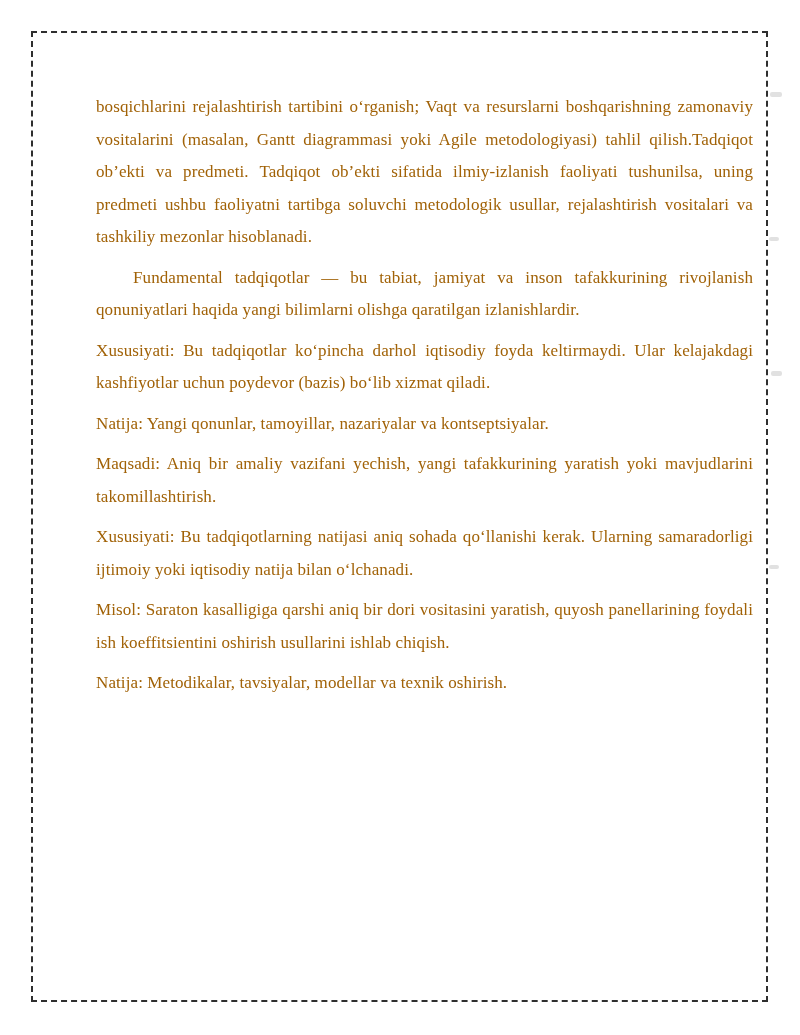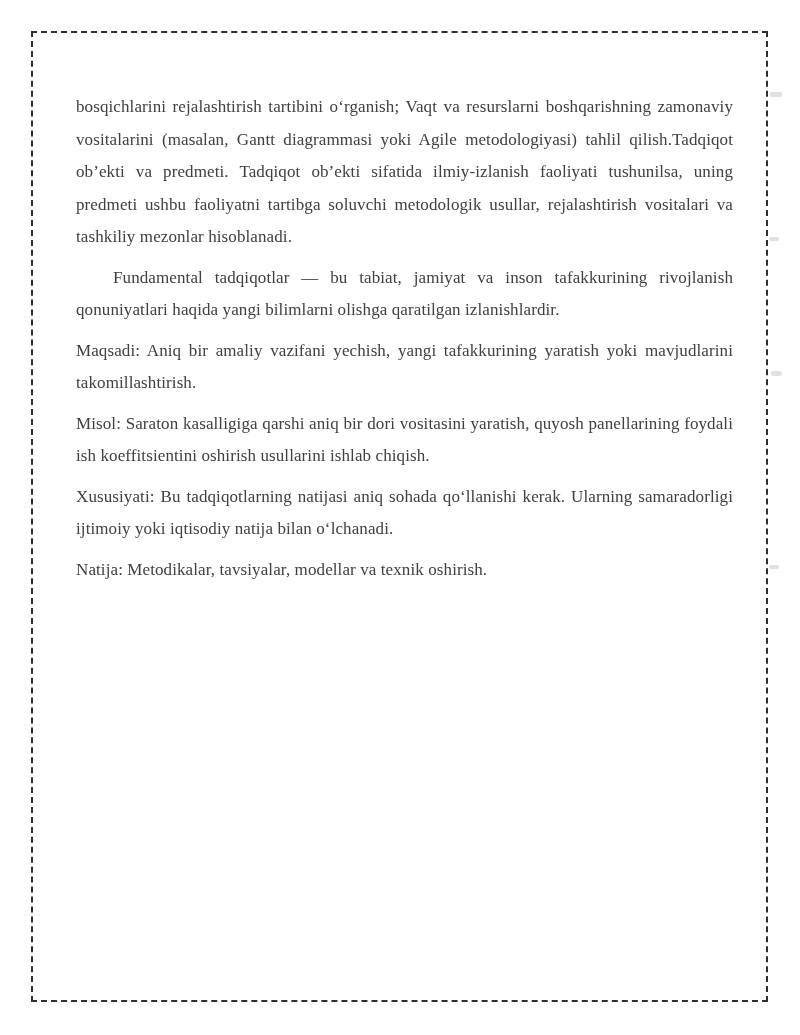--- a/index.html
+++ b/index.html
@@ -18,24 +18,24 @@
   .border-frame {
     position: absolute;
     left: 31px;
     top: 31px;
     width: 733px;
     height: 967px;
     border: 2px dashed #2e2e2e;
   }
   .content {
     position: absolute;
-    left: 76px;
+    left: 96px;
     top: 91px;
     width: 657px;
-    color: #404040;
+    color: #a16207;
   }
   .content p {
     margin: 0 0 8px 0;
     font-size: 17px;
     line-height: 32.5px;
     text-align: justify;
     letter-spacing: 0.1px;
   }
   .content p.indent {
     text-indent: 37px;
@@ -60,19 +60,21 @@
   <div class="border-frame"></div>
 
   <div class="artifact a1"></div>
   <div class="artifact a2"></div>
   <div class="artifact a3"></div>
   <div class="artifact a4"></div>
 
   <div class="content">
     <p>bosqichlarini rejalashtirish tartibini o‘rganish; Vaqt va resurslarni boshqarishning zamonaviy vositalarini (masalan, Gantt diagrammasi yoki Agile metodologiyasi) tahlil qilish.Tadqiqot ob’ekti va predmeti. Tadqiqot ob’ekti sifatida ilmiy-izlanish faoliyati tushunilsa, uning predmeti ushbu faoliyatni tartibga soluvchi metodologik usullar, rejalashtirish vositalari va tashkiliy mezonlar hisoblanadi.</p>
     <p class="indent">Fundamental tadqiqotlar — bu tabiat, jamiyat va inson tafakkurining rivojlanish qonuniyatlari haqida yangi bilimlarni olishga qaratilgan izlanishlardir.</p>
+    <p>Xususiyati: Bu tadqiqotlar ko‘pincha darhol iqtisodiy foyda keltirmaydi. Ular kelajakdagi kashfiyotlar uchun poydevor (bazis) bo‘lib xizmat qiladi.</p>
+    <p>Natija: Yangi qonunlar, tamoyillar, nazariyalar va kontseptsiyalar.</p>
     <p>Maqsadi: Aniq bir amaliy vazifani yechish, yangi tafakkurining yaratish yoki mavjudlarini takomillashtirish.</p>
+    <p>Xususiyati: Bu tadqiqotlarning natijasi aniq sohada qo‘llanishi kerak. Ularning samaradorligi ijtimoiy yoki iqtisodiy natija bilan o‘lchanadi.</p>
     <p>Misol: Saraton kasalligiga qarshi aniq bir dori vositasini yaratish, quyosh panellarining foydali ish koeffitsientini oshirish usullarini ishlab chiqish.</p>
-    <p>Xususiyati: Bu tadqiqotlarning natijasi aniq sohada qo‘llanishi kerak. Ularning samaradorligi ijtimoiy yoki iqtisodiy natija bilan o‘lchanadi.</p>
     <p>Natija: Metodikalar, tavsiyalar, modellar va texnik oshirish.</p>
   </div>
 
 </div>
 
 </body></html>

